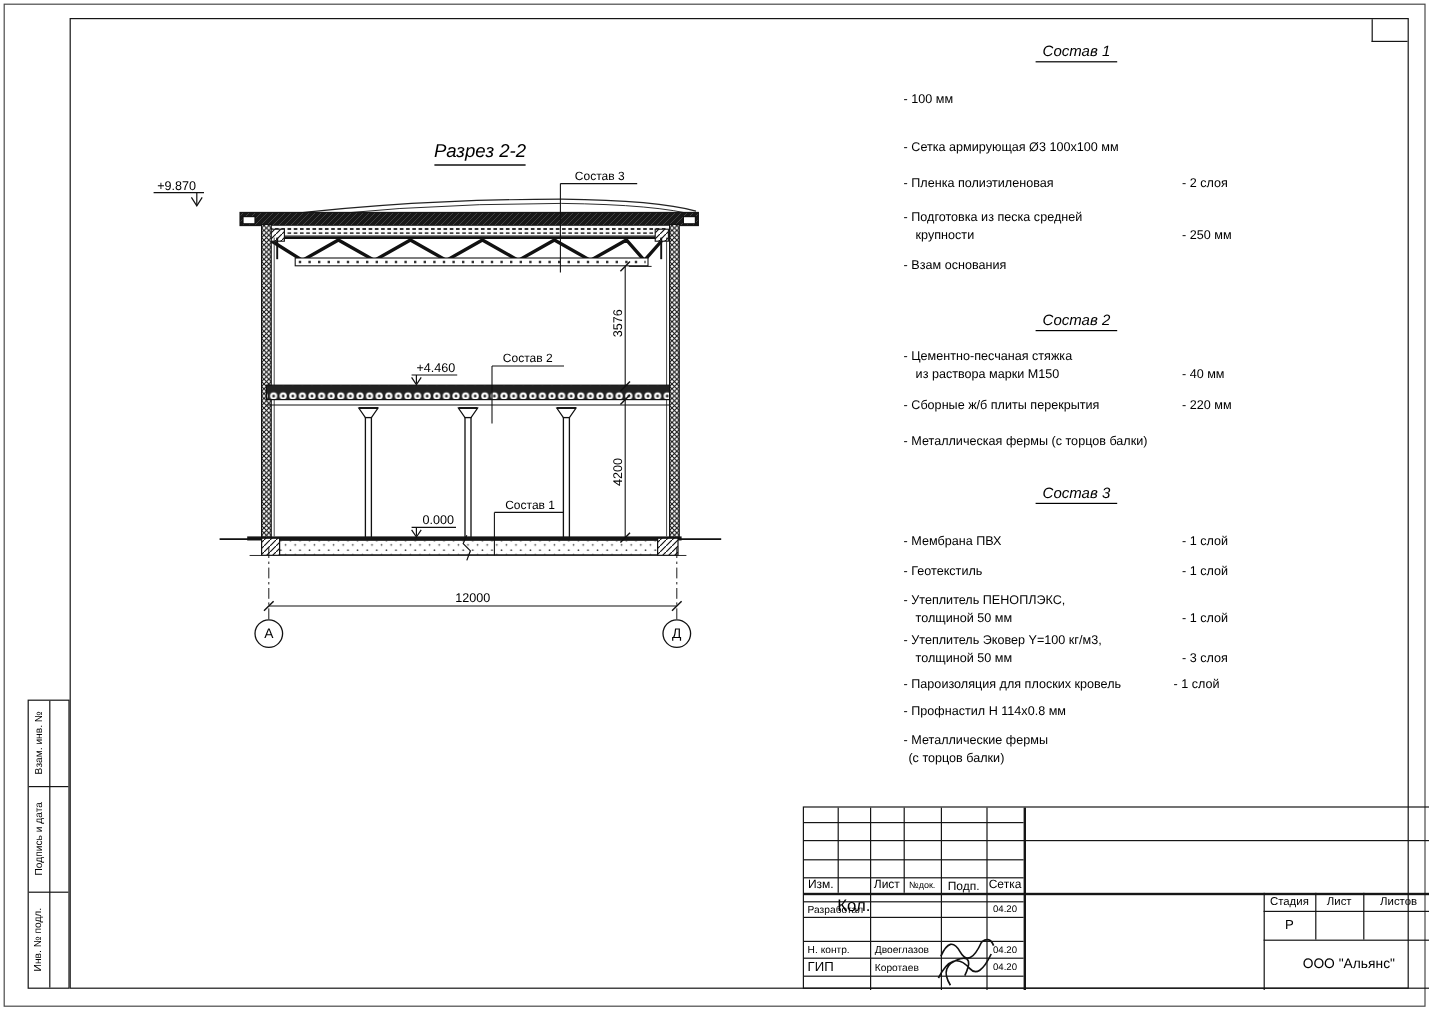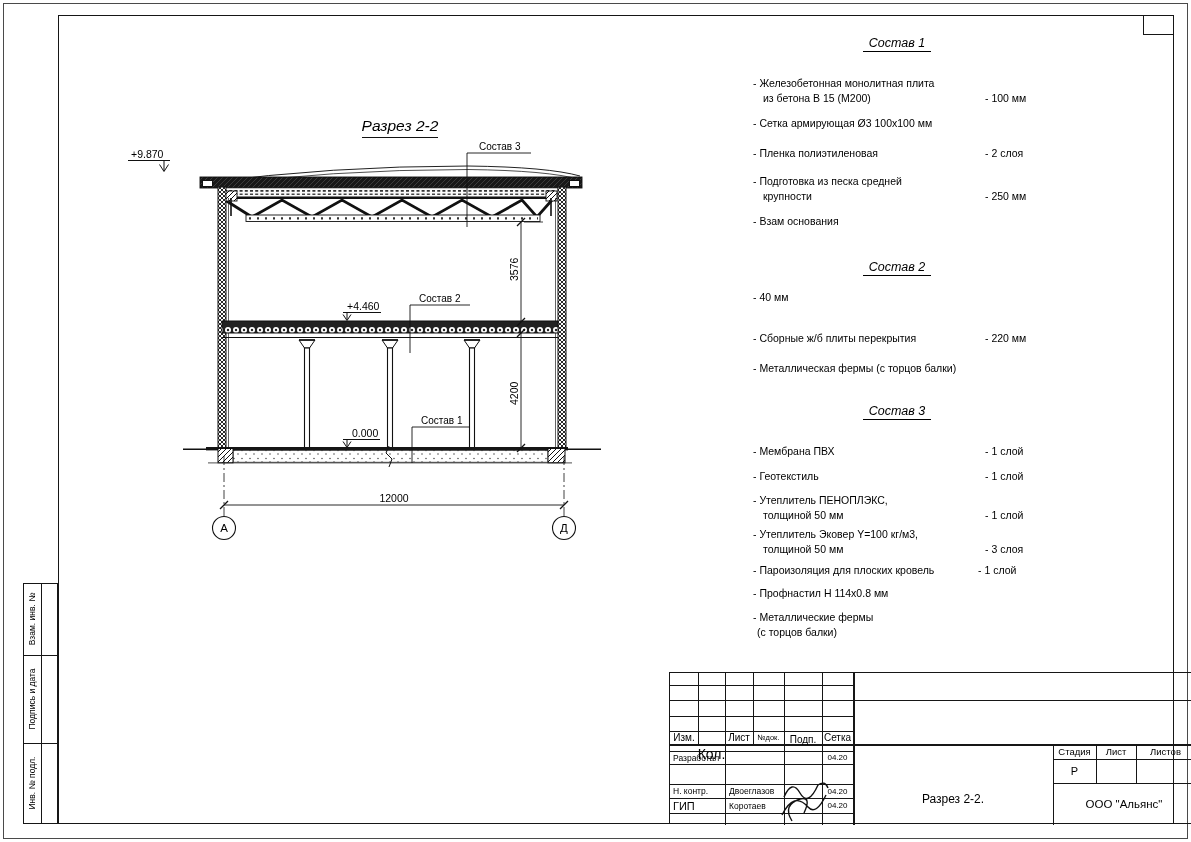--- a/index.html
+++ b/index.html
@@ -204,24 +204,20 @@
     <g>
       <circle cx="564" cy="528" r="11.5" fill="#fff" stroke="#111" stroke-width="1.1"></circle>
       <text x="564" y="532" text-anchor="middle" font-size="11.5">Д</text>
     </g>
   </svg>
 
   <div>
 
     <div class="comp-head" style="top:36px">Состав 1</div>
     <div class="comp-item" style="top:76px">
-      <div class="comp-lines">
-          <div>- Железобетонная  монолитная плита</div>
-        <div class="comp-line2">из бетона В 15 (М200)</div>
-        </div>
       <div class="comp-value">- 100 мм</div>
     </div>
     <div class="comp-item" style="top:116px">
       <div class="comp-lines">
           <div>- Сетка армирующая Ø3 100х100 мм</div>
         </div>
     </div>
     <div class="comp-item" style="top:146px">
       <div class="comp-lines">
           <div>- Пленка полиэтиленовая</div>
@@ -236,20 +232,24 @@
       <div class="comp-value">- 250 мм</div>
     </div>
     <div class="comp-item" style="top:214px">
       <div class="comp-lines">
           <div>- Взам основания</div>
         </div>
     </div>
 
     <div class="comp-head" style="top:260px">Состав 2</div>
     <div class="comp-item" style="top:290px">
+      <div class="comp-lines">
+          <div>- Цементно-песчаная стяжка</div>
+        <div class="comp-line2">из раствора марки М150</div>
+        </div>
       <div class="comp-value">- 40 мм</div>
     </div>
     <div class="comp-item" style="top:331px">
       <div class="comp-lines">
           <div>- Сборные ж/б плиты перекрытия</div>
         </div>
       <div class="comp-value">- 220 мм</div>
     </div>
     <div class="comp-item" style="top:361px">
       <div class="comp-lines" style="width:280px">
@@ -344,21 +344,20 @@
 
     <div class="tb-txt tb-left" style="left:0;top:125px;width:55px;height:15px;font-size:11px">ГИП</div>
     <div class="tb-txt tb-left" style="left:56px;top:125px;width:58px;height:15px;font-size:8.5px">Коротаев</div>
     <div class="tb-txt" style="left:152px;top:125px;width:31px;height:15px;font-size:8px">04.20</div>
 
     <div class="tb-txt" style="left:383px;top:71px;width:43px;height:15px;font-size:9.5px">Стадия</div>
     <div class="tb-txt" style="left:426px;top:71px;width:40px;height:15px;font-size:9.5px">Лист</div>
     <div class="tb-txt" style="left:466px;top:71px;width:59px;height:15px;font-size:9.5px">Листов</div>
     <div class="tb-txt" style="left:383px;top:86px;width:43px;height:24px;font-size:11px">Р</div>
 
-    <div class="tb-txt" style="left:183px;top:110px;width:200px;height:32px;font-size:12px">Разрез 2-2.</div>
     <div class="tb-txt" style="left:383px;top:110px;width:142px;height:42px;font-size:11.5px">ООО "Альянс"</div>
 
     <svg width="52" height="50" style="position:absolute;left:108px;top:102px">
       <path d="M6,22 Q14,4 22,18 T40,10 Q47,5 50,13 M4,40 Q16,16 30,32 Q38,41 48,20 M14,46 Q4,30 22,24 Q34,21 26,38" fill="none" stroke="#111" stroke-width="1.4"></path>
     </svg>
   </div>
 
   <div class="stamps">
     <div class="ln" style="left:17px;top:0;width:1.1px;height:100%"></div>
     <div class="ln" style="left:0;top:71px;width:100%;height:1.2px"></div>

